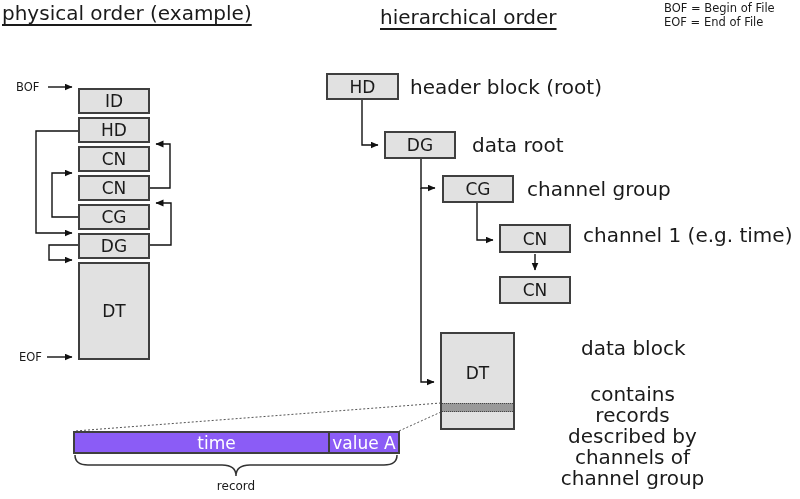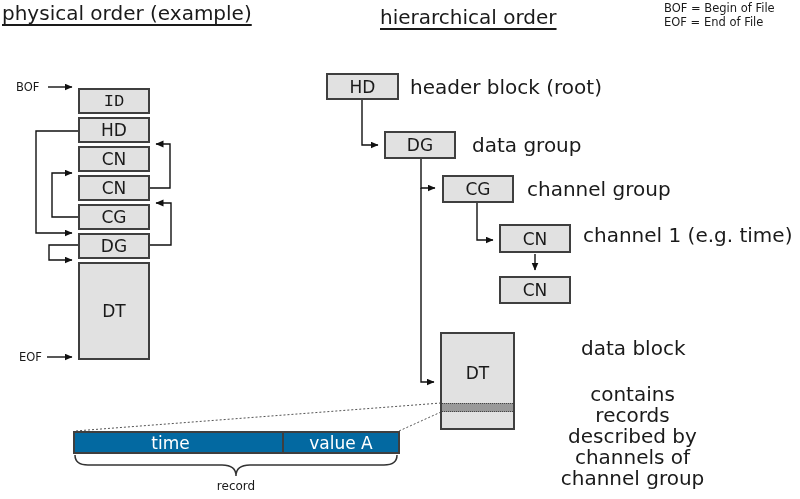--- a/index.html
+++ b/index.html
@@ -21,21 +21,21 @@
     position:absolute; box-sizing:border-box;
     background:#e1e1e1; border:2px solid #3f3f3f;
     display:flex; align-items:center; justify-content:center;
     font-size:17px; color:#1a1a1a;
   }
   .desc { position:absolute; font-size:20px; color:#1a1a1a; white-space:nowrap; line-height:18px; }
   .note { position:absolute; font-size:20px; line-height:21px; text-align:center; color:#1a1a1a; }
   #svg-overlay { position:absolute; left:0; top:0; width:800px; height:499px; }
   .record-bar {
     position:absolute; box-sizing:border-box; left:73px; top:431px; width:327px; height:23px;
-    background:#0369a1; border:2px solid #3f3f3f; display:flex;
+    background:#8b5cf6; border:2px solid #3f3f3f; display:flex;padding-left:46px;
   }
   .record-cell {
     box-sizing:border-box; display:flex; align-items:center; justify-content:center;
     color:#ffffff; font-size:17px;
   }
   .record-cell.c1 { width:191px; }
   .record-cell.c2 { flex:1; border-left:2px solid #3f3f3f;margin-left:16px; }
   .dt-stripe {
     position:absolute; left:0; right:0; top:69px; height:9px;
     background:#999999; box-sizing:border-box;
@@ -83,40 +83,40 @@
   <div class="abs legend" style="left:664px; top:1px;">
     <div>BOF = Begin of File</div>
     <div>EOF = End of File</div>
   </div>
 
   <div class="abs title" style="left:380px; top:5px;">hierarchical order</div>
 
   <div class="abs marker-label" style="left:16px; top:80px;">BOF</div>
   <div class="abs marker-label" style="left:19px; top:350px;">EOF</div>
 
-  <div class="block" style="left:78px; top:88px;  width:72px; height:26px;font-family:Liberation Mono, monospace;">ID</div>
+  <div class="block" style="left:78px; top:88px;  width:72px; height:26px;">ID</div>
   <div class="block" style="left:78px; top:117px; width:72px; height:26px;">HD</div>
   <div class="block" style="left:78px; top:146px; width:72px; height:26px;">CN</div>
   <div class="block" style="left:78px; top:175px; width:72px; height:26px;">CN</div>
   <div class="block" style="left:78px; top:204px; width:72px; height:26px;">CG</div>
   <div class="block" style="left:78px; top:233px; width:72px; height:26px;">DG</div>
   <div class="block" style="left:78px; top:262px; width:72px; height:98px;">DT</div>
 
   <div class="block" style="left:326px; top:73px;  width:73px; height:27px;">HD</div>
   <div class="block" style="left:384px; top:131px; width:72px; height:28px;">DG</div>
   <div class="block" style="left:442px; top:175px; width:72px; height:28px;">CG</div>
   <div class="block" style="left:499px; top:224px; width:72px; height:29px;">CN</div>
   <div class="block" style="left:499px; top:276px; width:72px; height:28px;">CN</div>
   <div class="block" style="left:440px; top:332px; width:75px; height:98px;">
     <span style="position:relative; top:-8px;">DT</span>
     <div class="dt-stripe"></div>
   </div>
 
   <div class="desc" style="left:410px; top:78px;">header block (root)</div>
-  <div class="desc" style="left:472px; top:136px;">data group</div>
+  <div class="desc" style="left:472px; top:136px;">data root</div>
   <div class="desc" style="left:527px; top:180px;">channel group</div>
   <div class="desc" style="left:583px; top:226px;">channel 1 (e.g. time)</div>
   <div class="desc" style="left:581px; top:339px;">data block</div>
 
   <div class="note" style="left:552px; top:384px; width:161px;">
     <div>contains records</div>
     <div>described by</div>
     <div>channels of</div>
     <div>channel group</div>
   </div>

